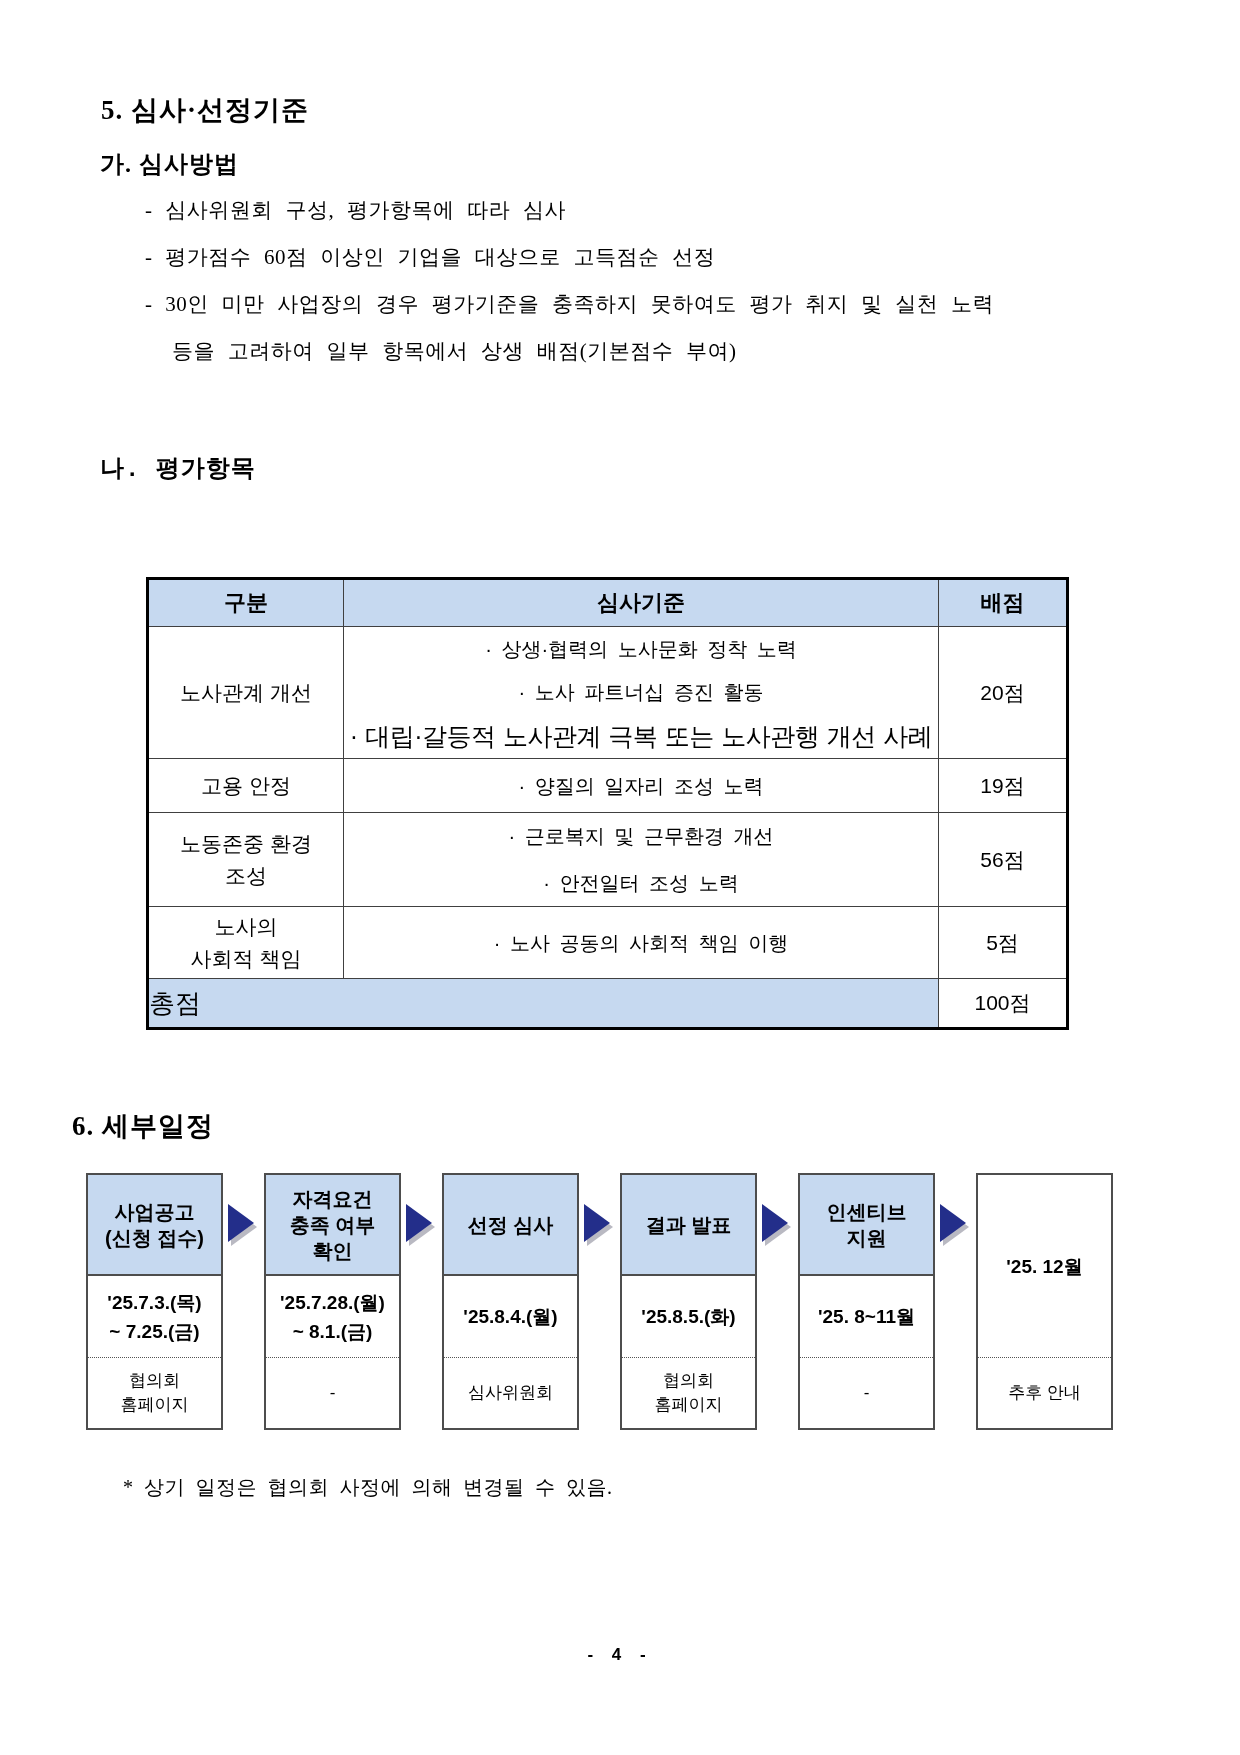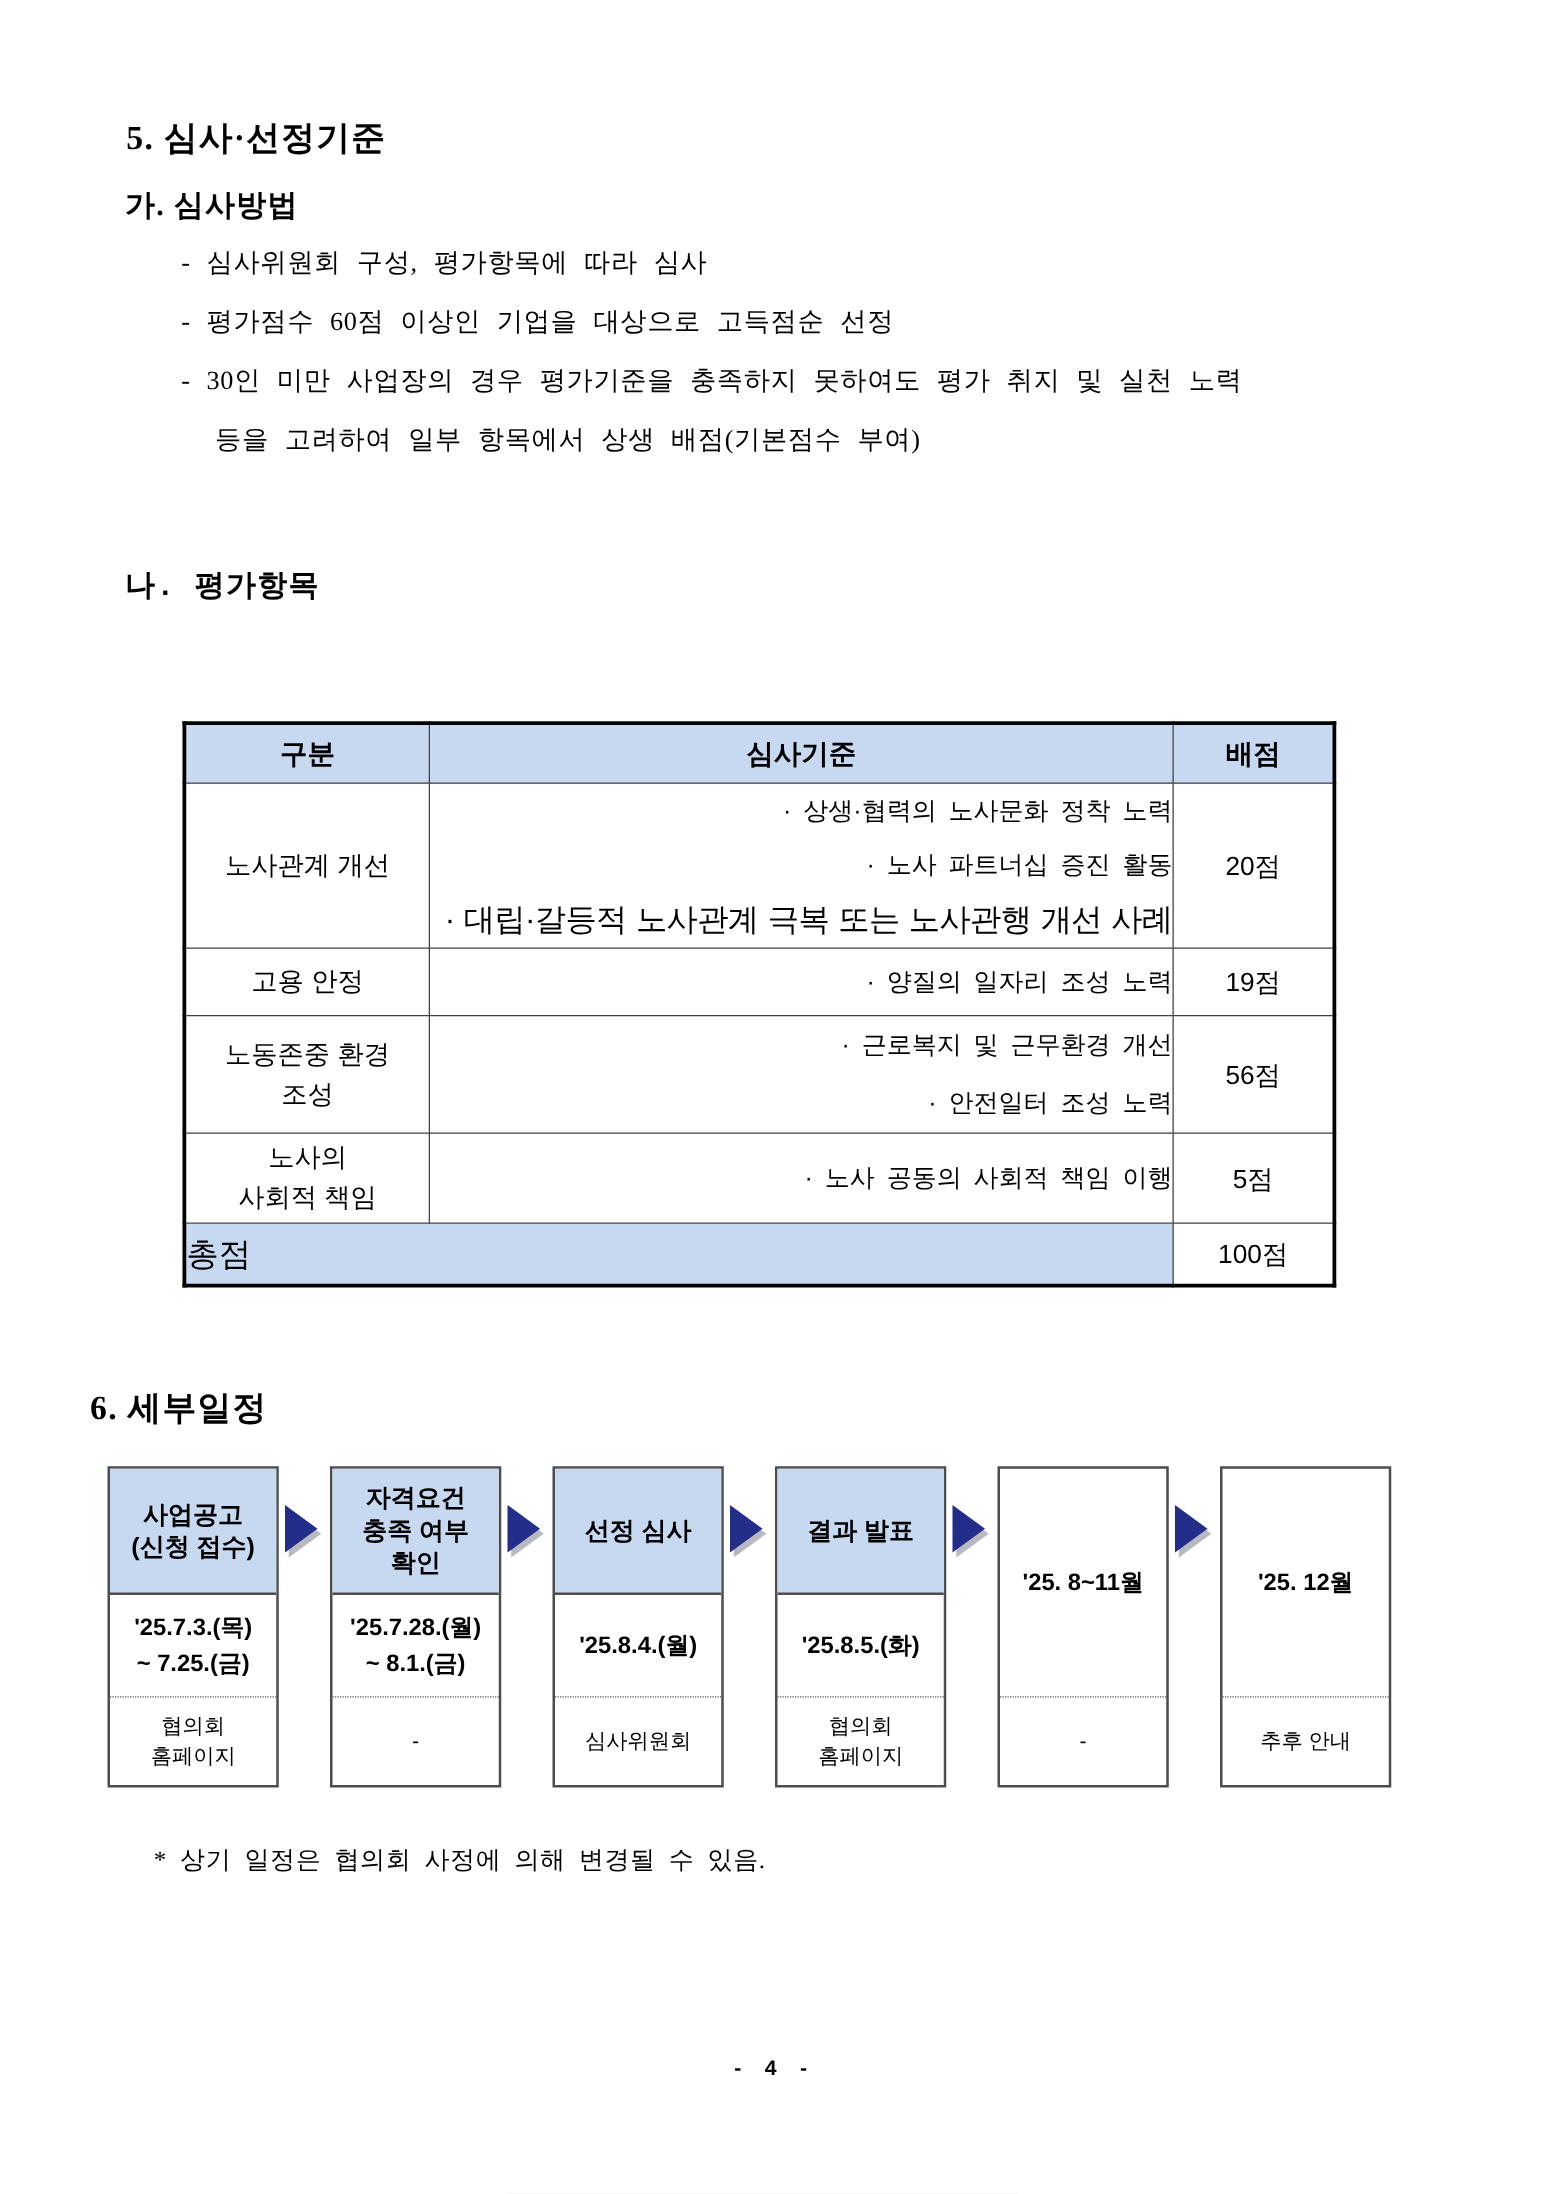--- a/index.html
+++ b/index.html
@@ -38,21 +38,21 @@
   }
   td.cat{
     text-align:center;font-size:21px;
     white-space:pre-line;line-height:32px;
   }
   td.crit{padding:6px 0 6px 14px;}
   td.crit .crit-lines{
     display:flex;flex-direction:column;justify-content:space-around;
     height:100%;box-sizing:border-box;
   }
-  .crit-line{font-size:20px;word-spacing:4px;line-height:30px;text-align:right;}
+  .crit-line{font-size:20px;word-spacing:4px;line-height:30px;text-align:center;}
   .crit-line.tight{font-size:25px;word-spacing:1px;letter-spacing:-0.5px;}
   td.pts{text-align:center;font-size:21px;}
   td.total-label{
     background:#c6d9f0;text-align:left;
     font-size:26px;font-weight:400;
   }
   td.total-pts{text-align:center;font-size:21px;}
 
   
   .flow-box{
@@ -199,20 +199,22 @@
     <div class="flow-date">'25.8.4.(월)</div>
     <div class="flow-org">심사위원회</div>
   </div>
   <div class="flow-box" style="left:620px;">
     <div class="flow-title">결과 발표</div>
     <div class="flow-date">'25.8.5.(화)</div>
     <div class="flow-org">협의회
 홈페이지</div>
   </div>
   <div class="flow-box" style="left:798px;">
+    <div class="flow-title">인센티브
+지원</div>
     <div class="flow-date">'25. 8~11월</div>
     <div class="flow-org">-</div>
   </div>
   <div class="flow-box" style="left:976px;">
     <div class="flow-date">'25. 12월</div>
     <div class="flow-org">추후 안내</div>
   </div>
 
   <div class="flow-arrow" style="left:228px;">
     <div class="tri shadow"></div>

